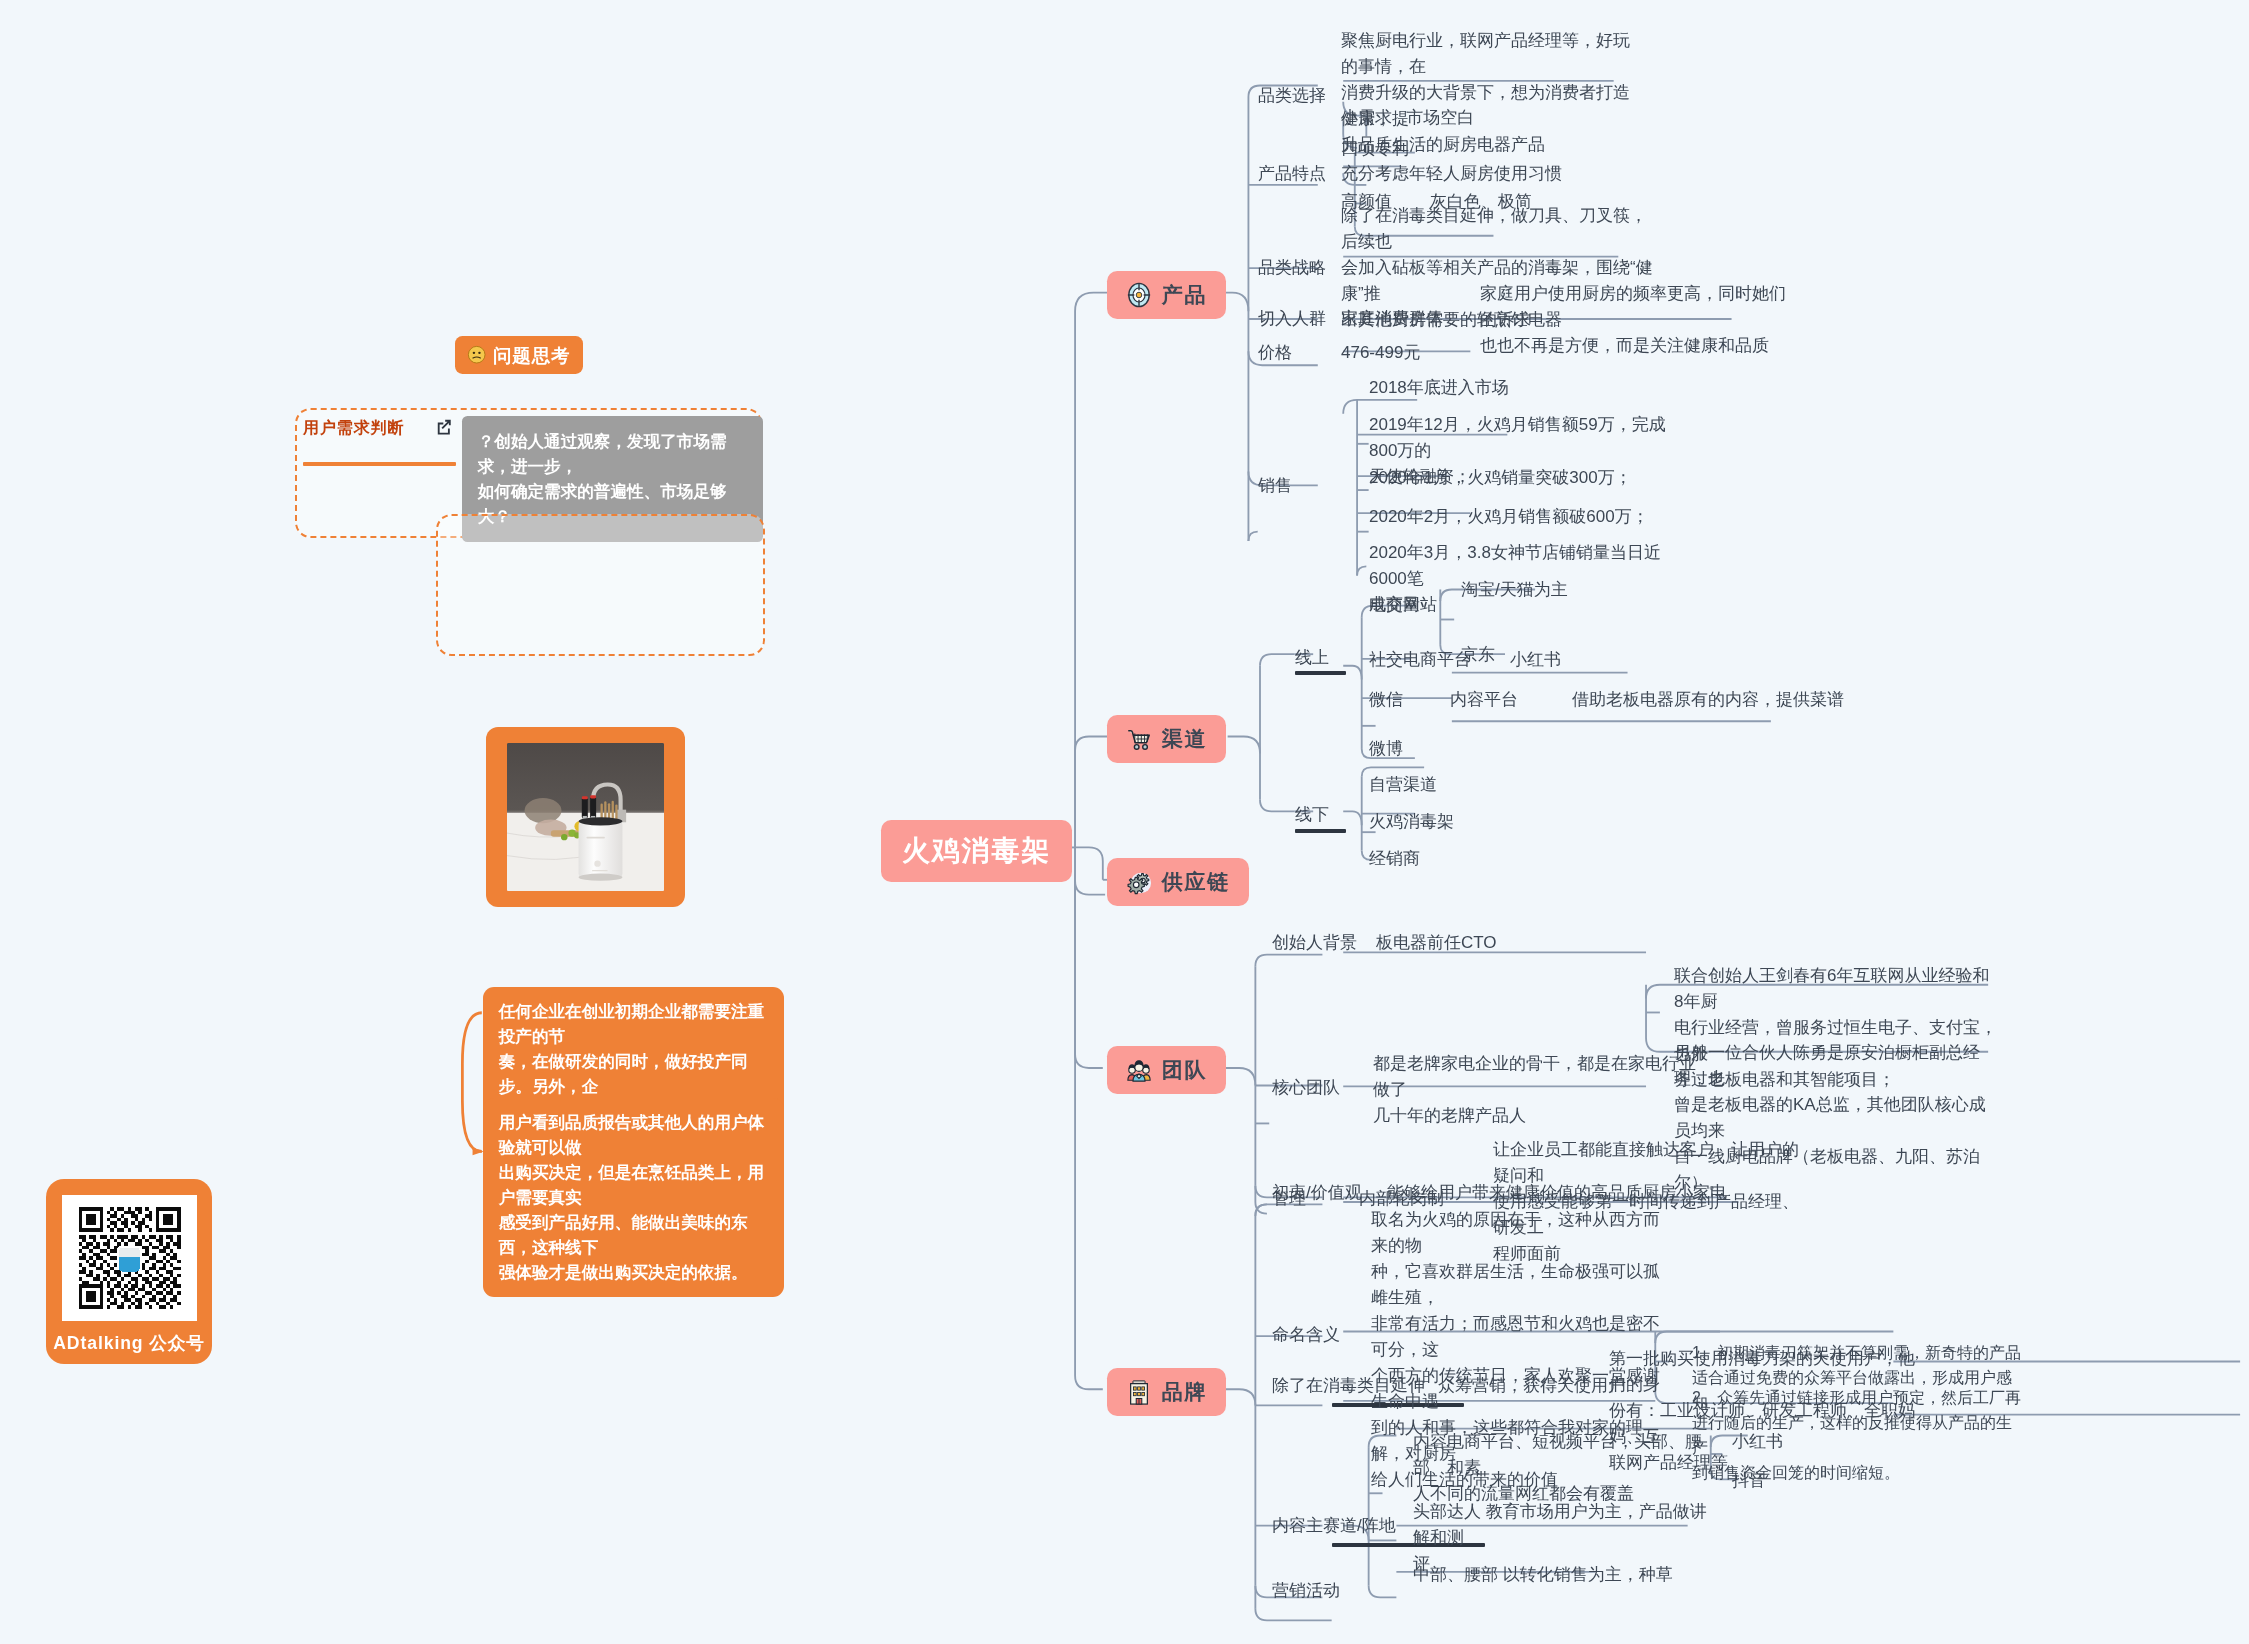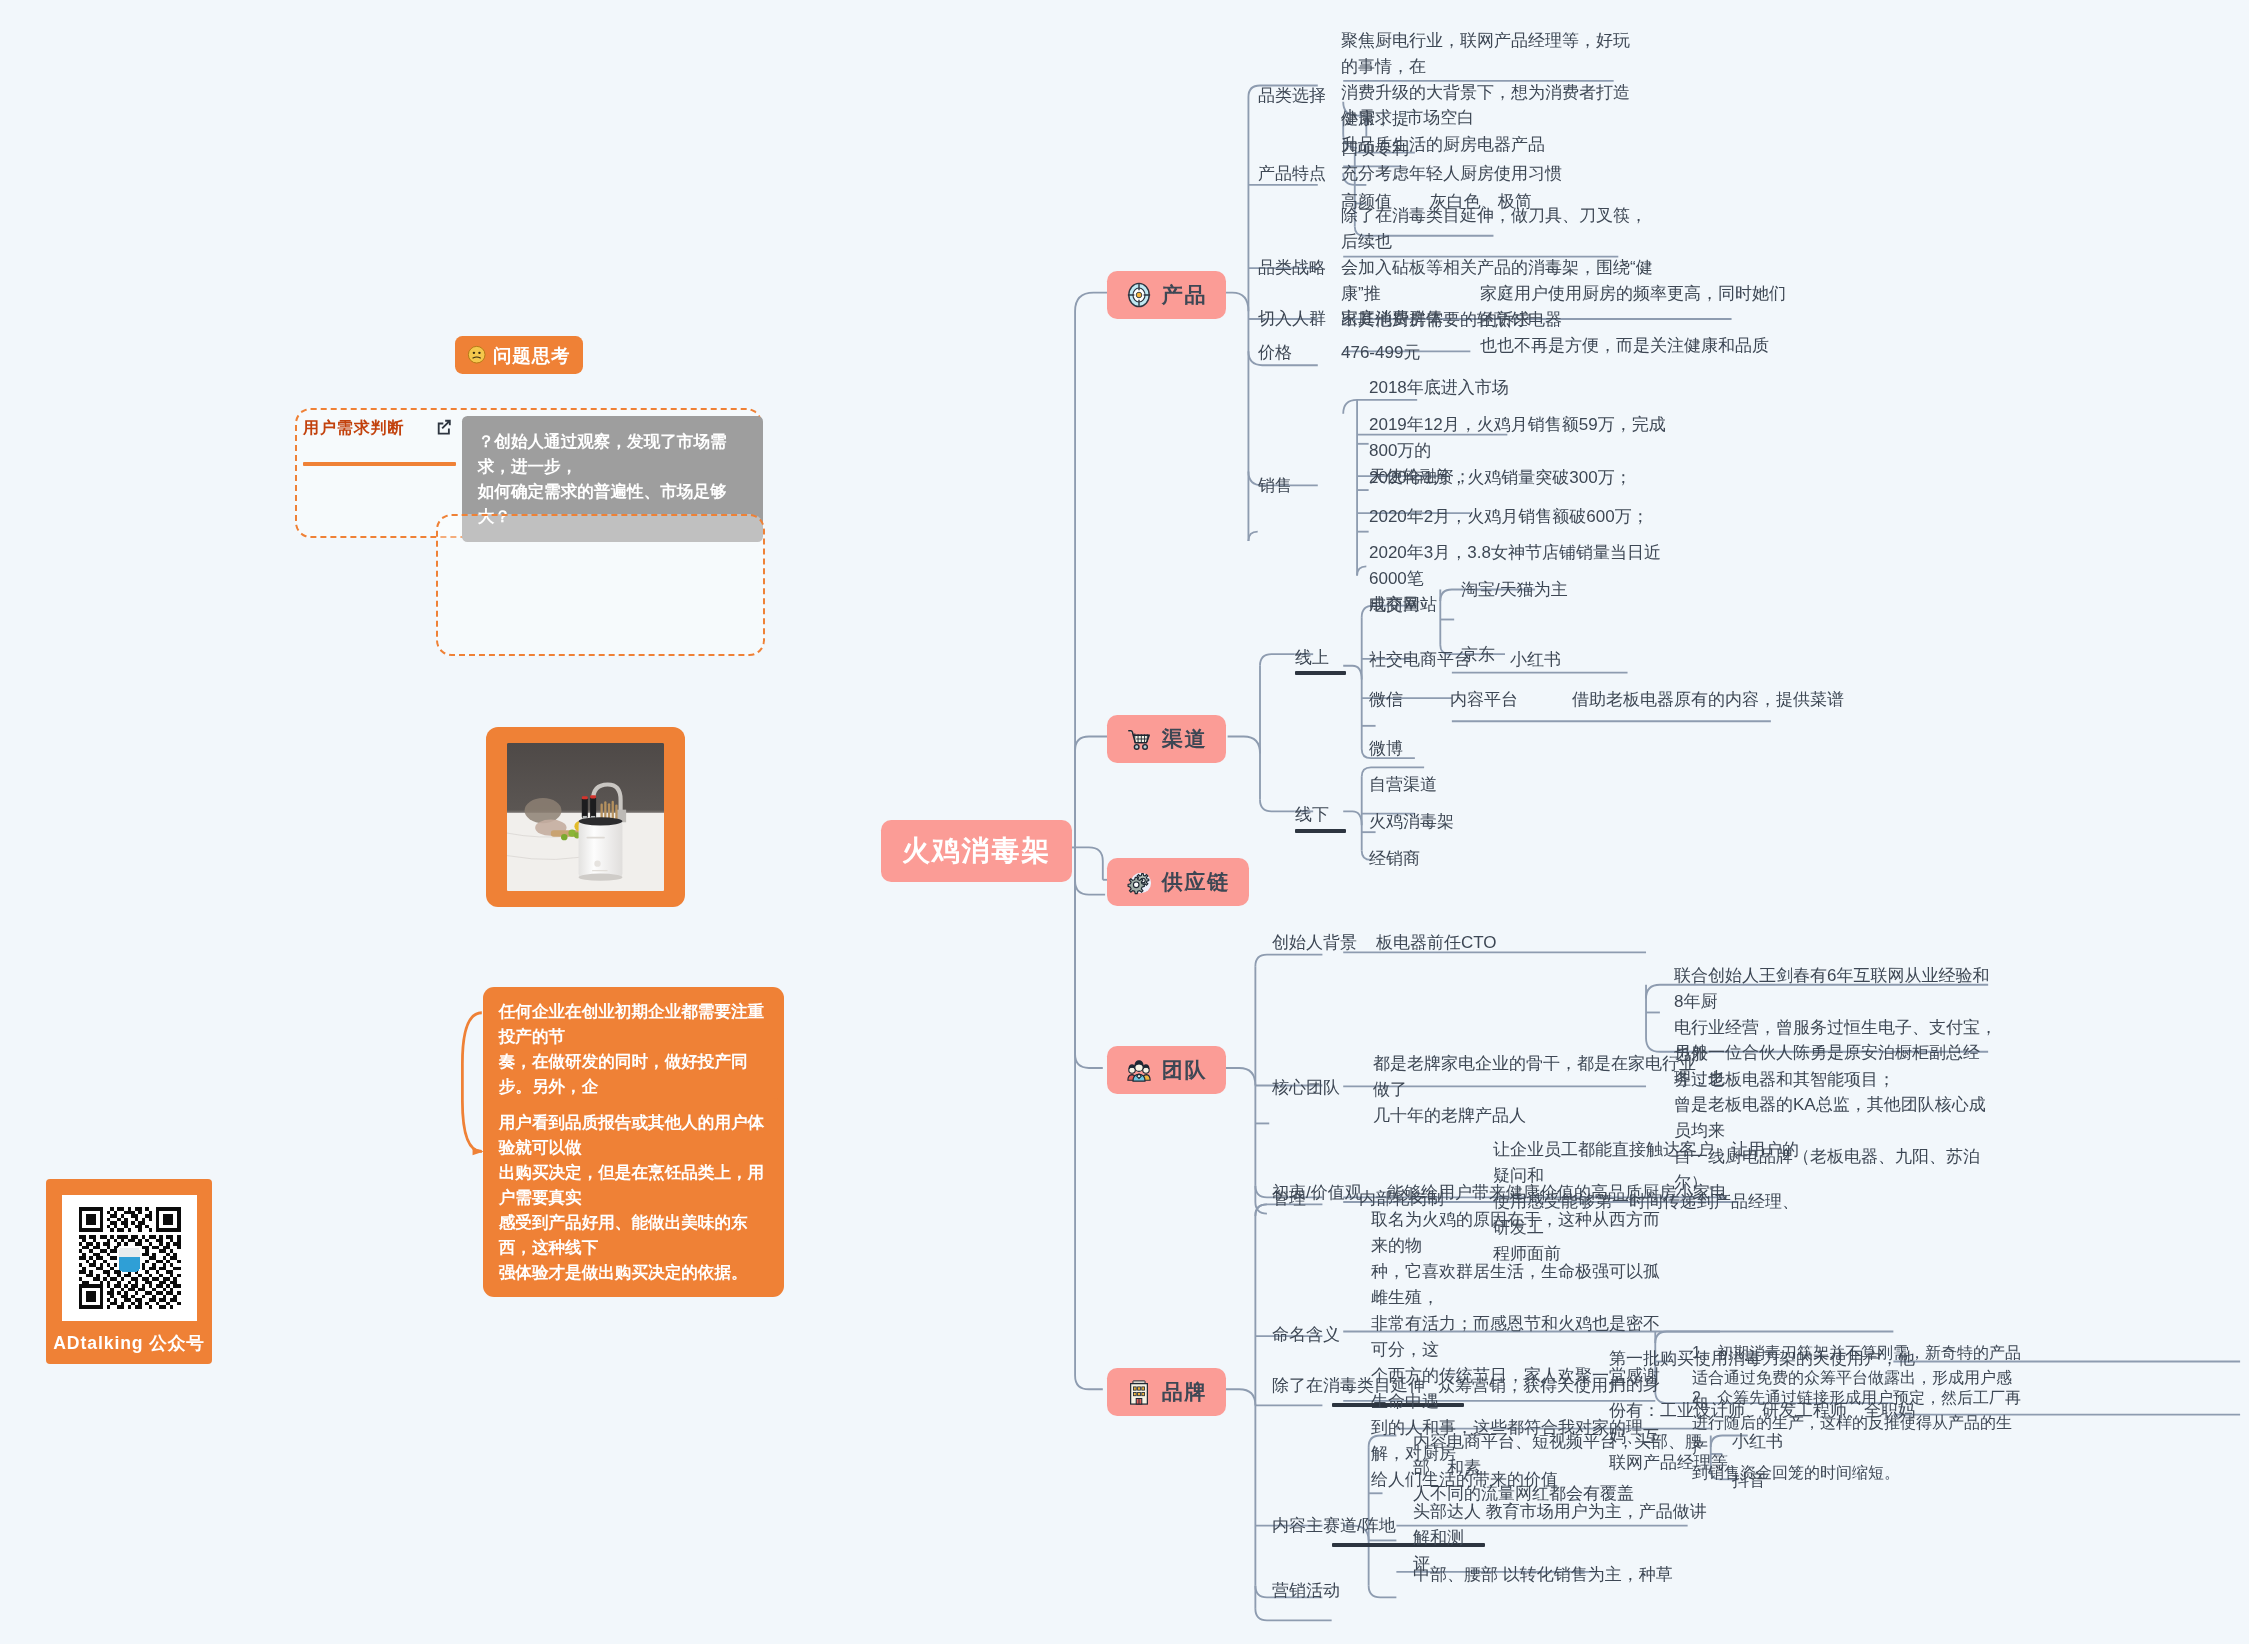--- a/index.html
+++ b/index.html
@@ -63,21 +63,21 @@
   }
 
   .photoframe{
     background:#ef8136;border-radius:12px;
     padding:15.7px 21px;box-sizing:border-box;
   }
   .photo{width:100%;height:100%;border-radius:1.8px;position:relative;overflow:hidden;
     background:linear-gradient(180deg,#55504e 0%,#5d5855 38%,#cfc9c4 50%,#e9e7e4 100%);}
 
   .qrcard{
-    background:#ef8136;border-radius:4px;padding:15.7px;box-sizing:border-box;
+    background:#ef8136;border-radius:18px;padding:15.7px;box-sizing:border-box;
     display:flex;flex-direction:column;align-items:center;gap:10.2px;
   }
   .qrinner{background:#fff;padding:12px;box-sizing:border-box;}
   .qrcard .cap{color:#fff;font-size:17.6px;font-weight:700;letter-spacing:0.9px;white-space:nowrap;}
 
   .underline-bold{position:absolute;height:4.2px;background:#2d3540;border-radius:0.9px;}
 </style>
 </head>
 <body>
 

